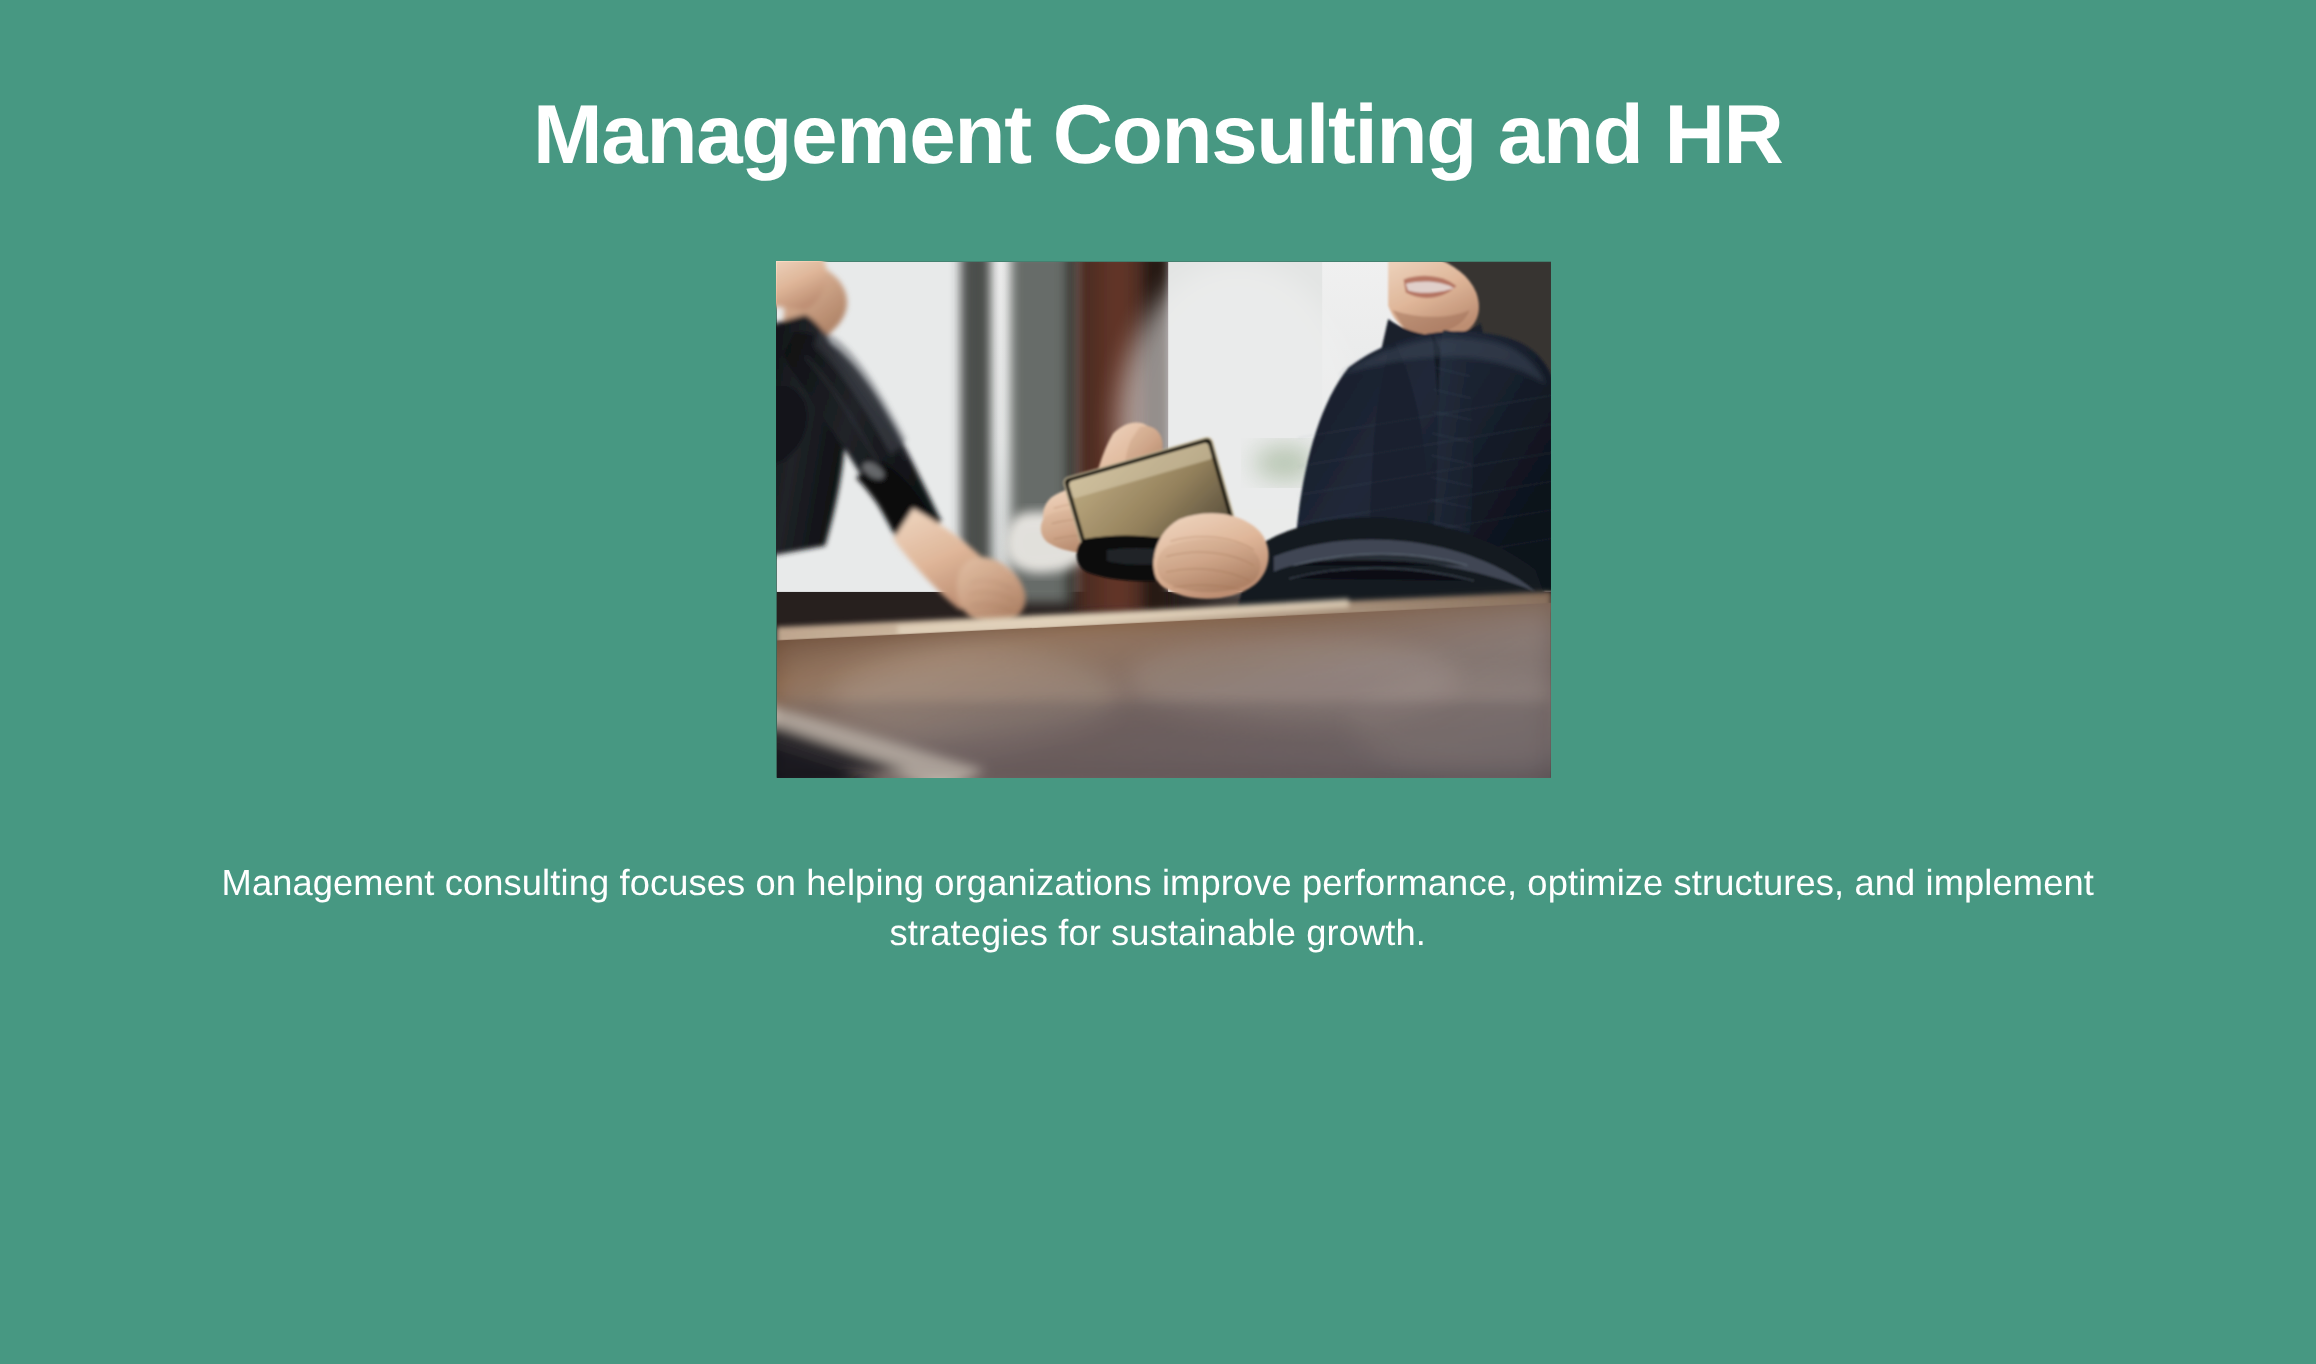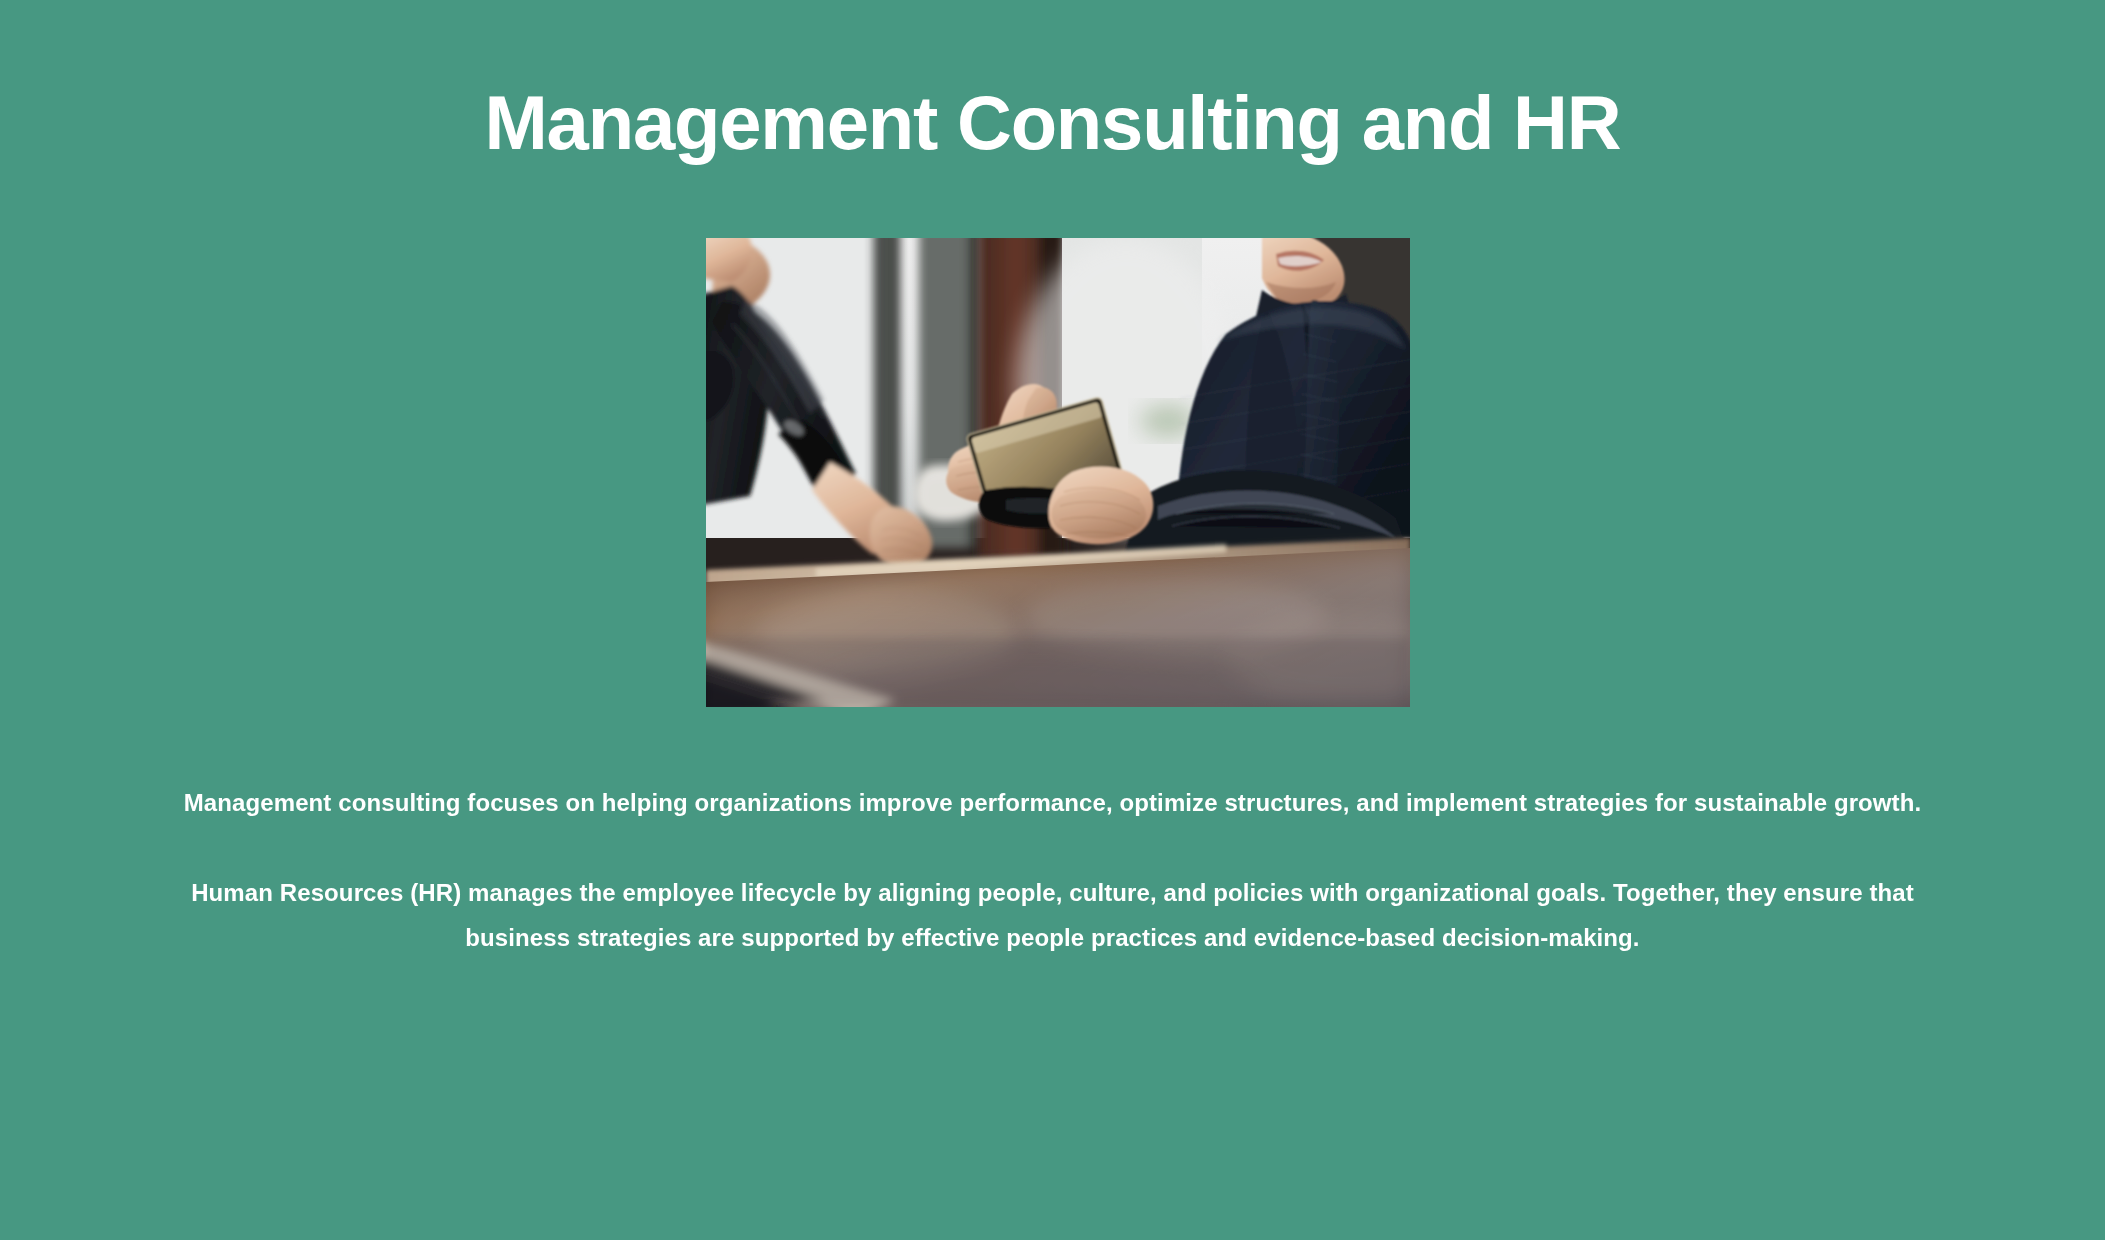--- a/index.html
+++ b/index.html
@@ -58,22 +58,22 @@
 
   
   .body-copy {
     position: absolute;
     left: 152px;
     top: 780px;
     width: 1801px;
     text-align: center;
     color: #ffffff;
     font-family: "Liberation Sans", sans-serif;
-    font-size: 24px;
-    font-weight: 700;
+    font-size: 33px;
+    font-weight: 400;
     line-height: 45px;
     letter-spacing: 0.1px;
   }
 
   .para {
     margin: 0;
     padding: 0;
   }
 
   .para-gap {
@@ -365,17 +365,16 @@
       </g>
 
       <rect x="0" y="0" width="704" height="469" fill="#000000" opacity="0.06"></rect>
       <rect x="0" y="400" width="704" height="69" fill="#3a3138" opacity="0.18" filter="url(#medBlur)"></rect>
     </svg>
   </div>
 
   <div class="body-copy">
     <p class="para">Management consulting focuses on helping organizations improve performance, optimize structures, and implement strategies for sustainable growth.</p>
     <div class="para-gap"></div>
-    <p class="para">Human Resources (HR) manages the employee lifecycle by aligning people, culture, and policies with organizational goals. Together, they ensure that business strategies are supported by effective people practices and evidence-based decision-making.</p>
     <div class="para-gap"></div>
   </div>
 
 </div>
 
 </body></html>

